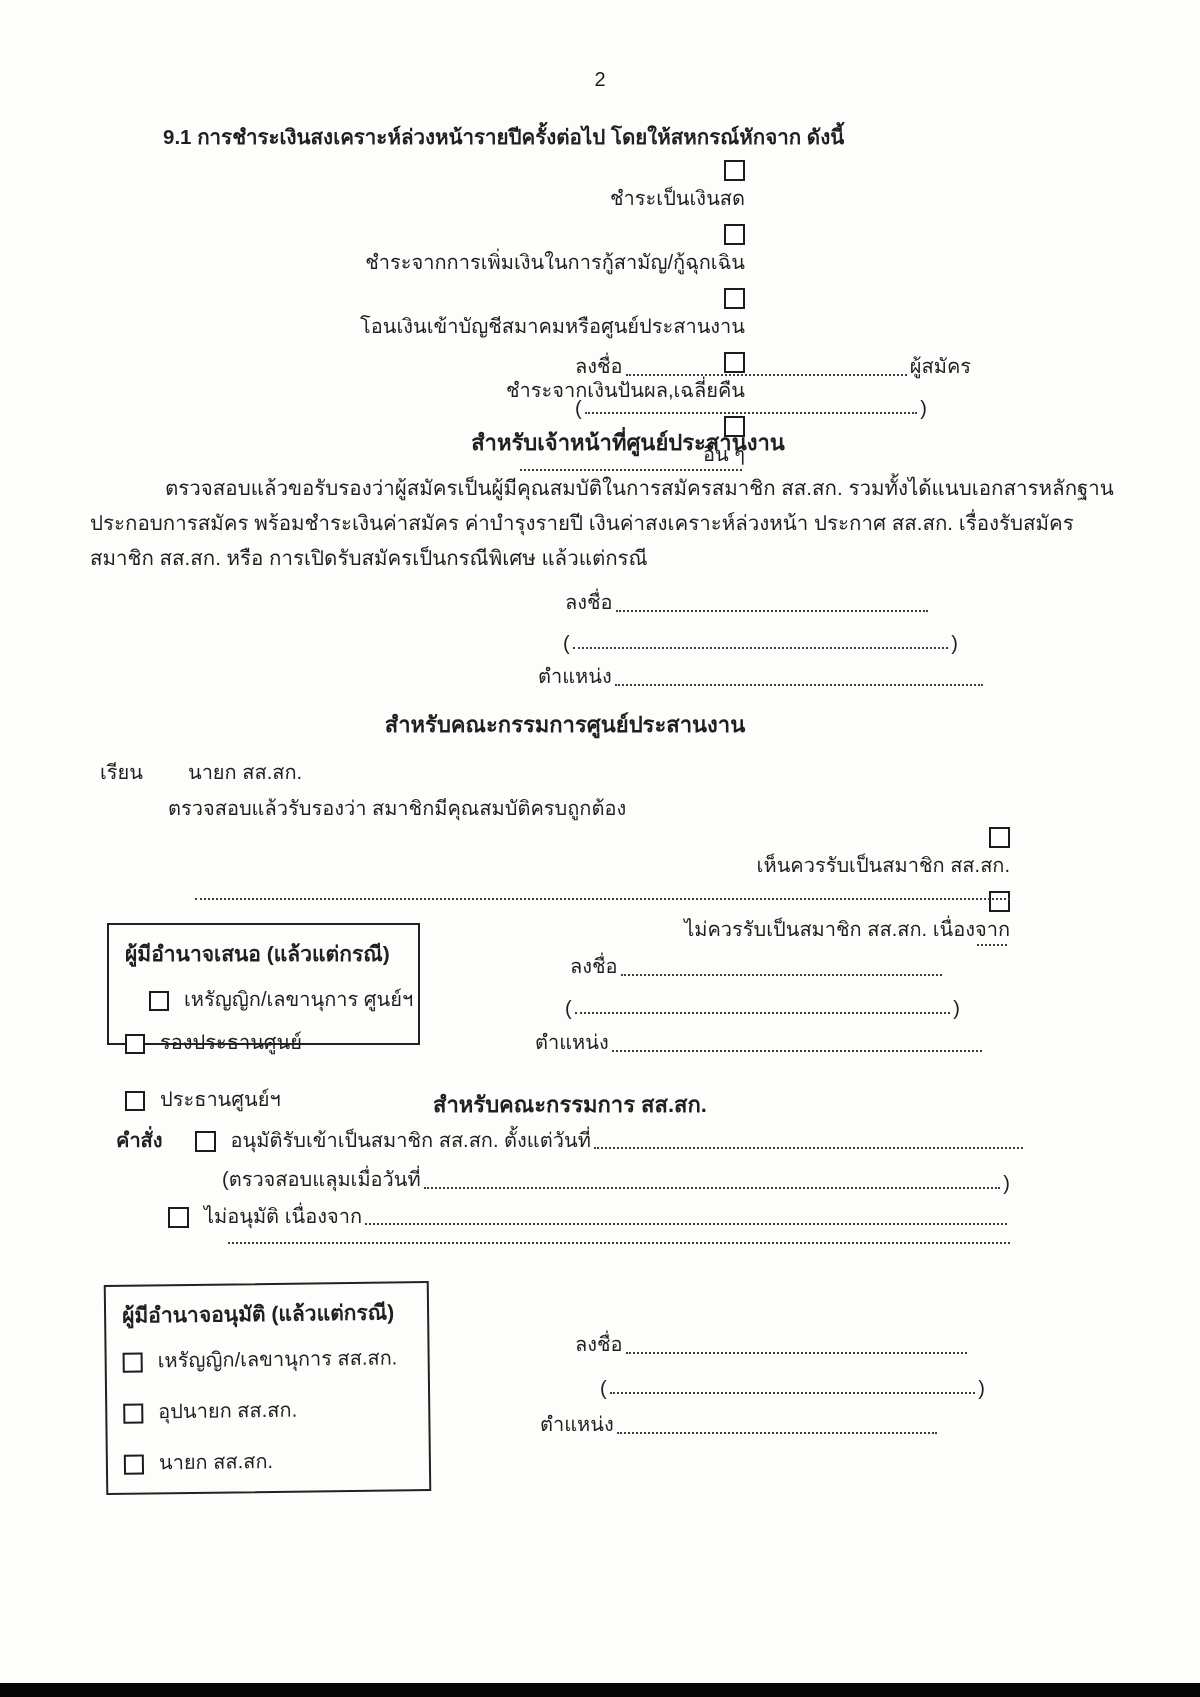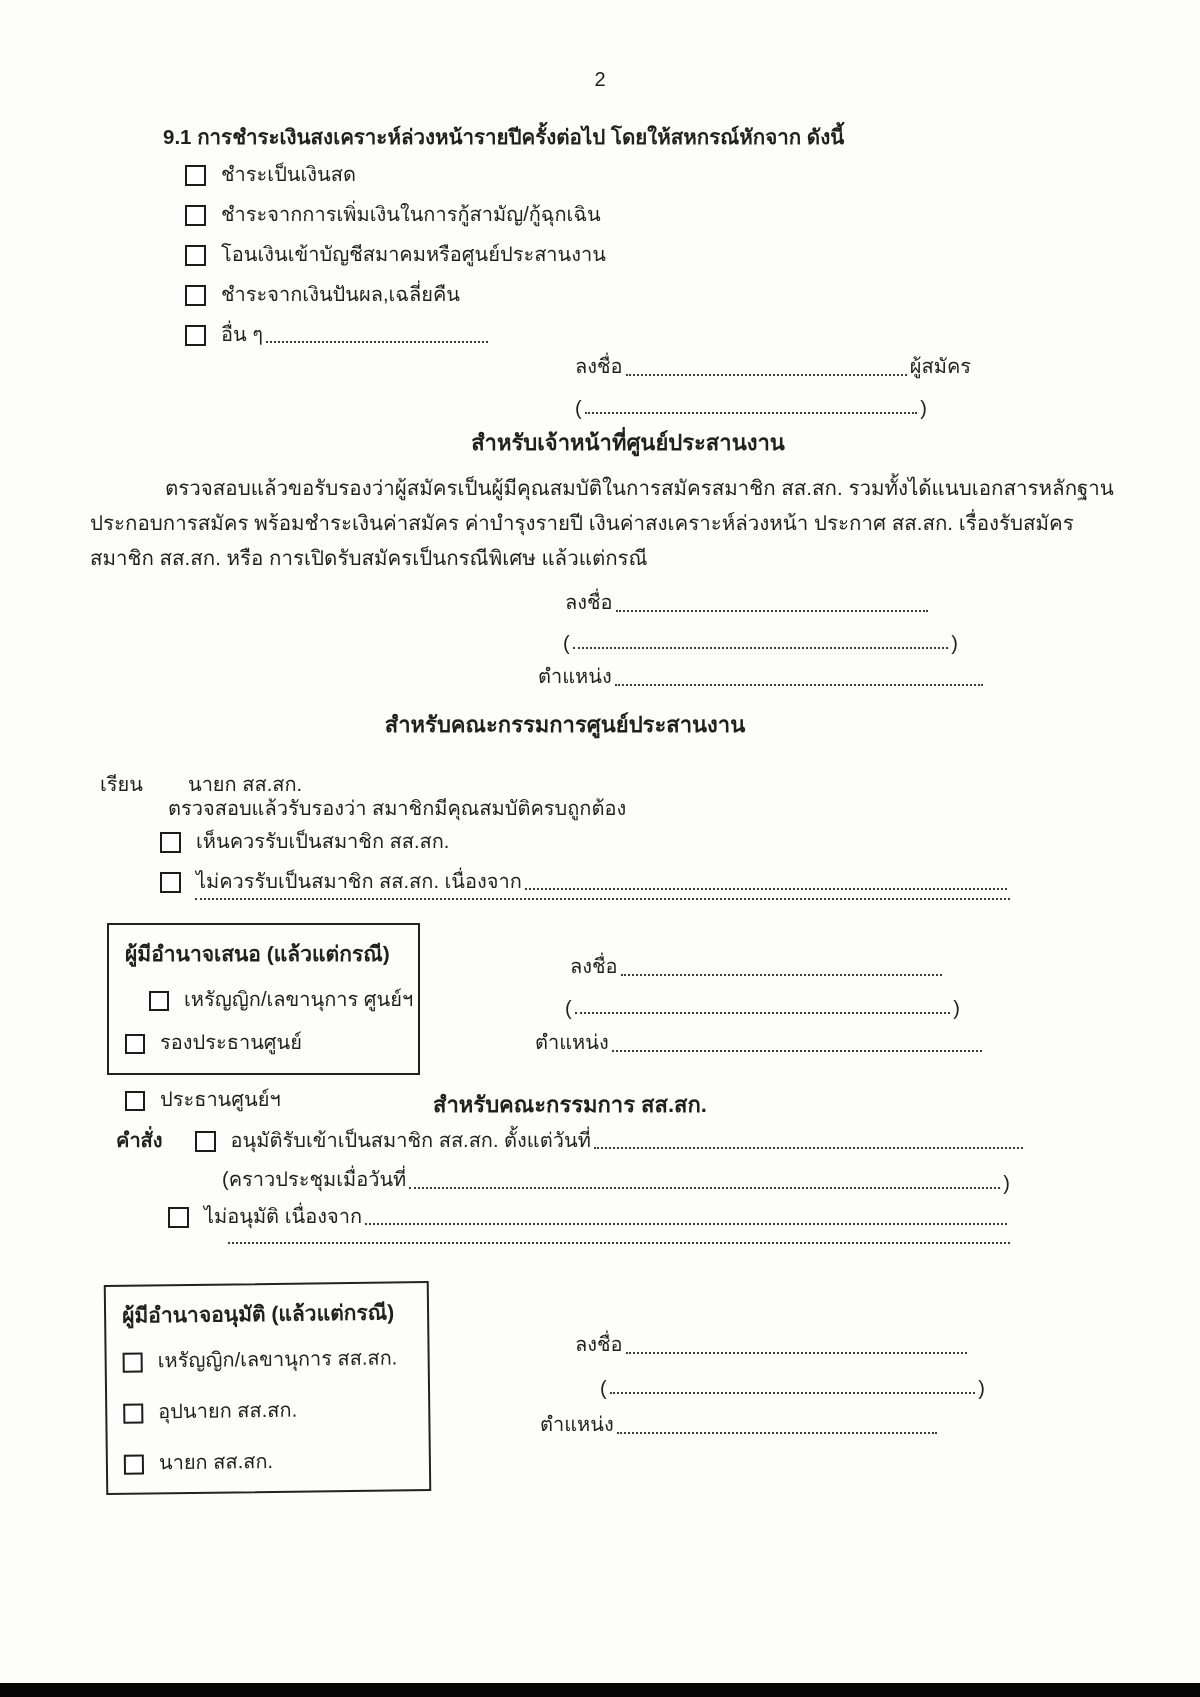--- a/index.html
+++ b/index.html
@@ -20,21 +20,21 @@
   .row { display:flex; align-items:flex-end; line-height:1.45; }
   .cb {
     display:inline-block; flex:none;
     width:21px; height:21px;
     border:2px solid #1c1c1c; background:#fff;
     margin-bottom:3px;
   }
   .lbl { margin-left:15px; white-space:nowrap; }
   .dots { flex:1 1 auto; border-bottom:2.5px dotted #3c3c3c; margin:0 3px 6px 3px; min-width:30px; }
   .dots-fixed { flex:none; border-bottom:2.5px dotted #3c3c3c; margin:0 3px 6px 3px; }
-  .vlist > .row { margin-bottom:11px; }
+  .vlist > .row { margin-bottom:11px;flex-direction:column; }
   .header { font-size:22px; font-weight:bold; line-height:1.4; }
   .para { line-height:35px; text-indent:75px; text-align:left; font-size:20.5px; }
   .signrow { display:flex; align-items:flex-end; height:30px; }
   .box {
     position:absolute;
     border:2px solid #222;
     background:transparent;
     padding:12px 16px;
   }
   .box-title { font-weight:bold; font-size:21px; margin-bottom:15px; white-space:nowrap; }
@@ -99,42 +99,42 @@
       <span>)</span>
     </div>
     <div class="signrow">
       <span>ตำแหน่ง</span>
       <span class="dots"></span>
     </div>
   </div>
 
   <div class="abs center header" style="top:710px; transform:translateX(-35px);">สำหรับคณะกรรมการศูนย์ประสานงาน</div>
 
-  <div class="abs row" style="left:100px; top:758px;margin-top:12px;">
+  <div class="abs row" style="left:100px; top:758px;">
     <span>เรียน</span>
     <span style="margin-left:45px;">นายก สส.สก.</span>
   </div>
 
   <div class="abs vlist" style="left:160px; top:827px; width:850px;">
     <div class="row">
       <span class="cb"></span>
       <span class="lbl">เห็นควรรับเป็นสมาชิก  สส.สก.</span>
     </div>
     <div class="row">
       <span class="cb"></span>
       <span class="lbl">ไม่ควรรับเป็นสมาชิก  สส.สก. เนื่องจาก</span>
       <span class="dots"></span>
     </div>
   </div>
 
   <div class="abs" style="left:168px; top:792px;">ตรวจสอบแล้วรับรองว่า สมาชิกมีคุณสมบัติครบถูกต้อง</div>
 
   <div class="abs" style="left:195px; top:878px; width:815px; border-bottom:2.5px dotted #3c3c3c; height:22px;"></div>
 
-  <div class="box" style="left:107px; top:923px; width:313px; height:152px;">
+  <div class="box" style="left:107px; top:923px; width:313px; height:122px;">
     <div class="box-title">ผู้มีอำนาจเสนอ (แล้วแต่กรณี)</div>
     <div class="row" style="margin-bottom:14px;padding-left:24px;">
       <span class="cb" style="width:20px;height:20px;"></span>
       <span class="lbl">เหรัญญิก/เลขานุการ ศูนย์ฯ</span>
     </div>
     <div class="row" style="margin-bottom:28px;">
       <span class="cb" style="width:20px;height:20px;"></span>
       <span class="lbl">รองประธานศูนย์</span>
     </div>
     <div class="row">
@@ -162,21 +162,21 @@
   <div class="abs center header" style="top:1090px; transform:translateX(-30px);">สำหรับคณะกรรมการ สส.สก.</div>
 
   <div class="abs row" style="left:116px; top:1126px; width:910px;">
     <span class="bold">คำสั่ง</span>
     <span class="cb" style="margin-left:32px;"></span>
     <span class="lbl">อนุมัติรับเข้าเป็นสมาชิก สส.สก. ตั้งแต่วันที่</span>
     <span class="dots"></span>
   </div>
 
   <div class="abs signrow" style="left:222px; top:1165px; width:788px;">
-    <span>(คราวประชุมเมื่อวันที่</span>
+    <span>(ตรวจสอบแลุมเมื่อวันที่</span>
     <span class="dots"></span>
     <span>)</span>
   </div>
 
   <div class="abs row" style="left:168px; top:1202px; width:842px;">
     <span class="cb"></span>
     <span class="lbl">ไม่อนุมัติ เนื่องจาก</span>
     <span class="dots"></span>
   </div>
 

